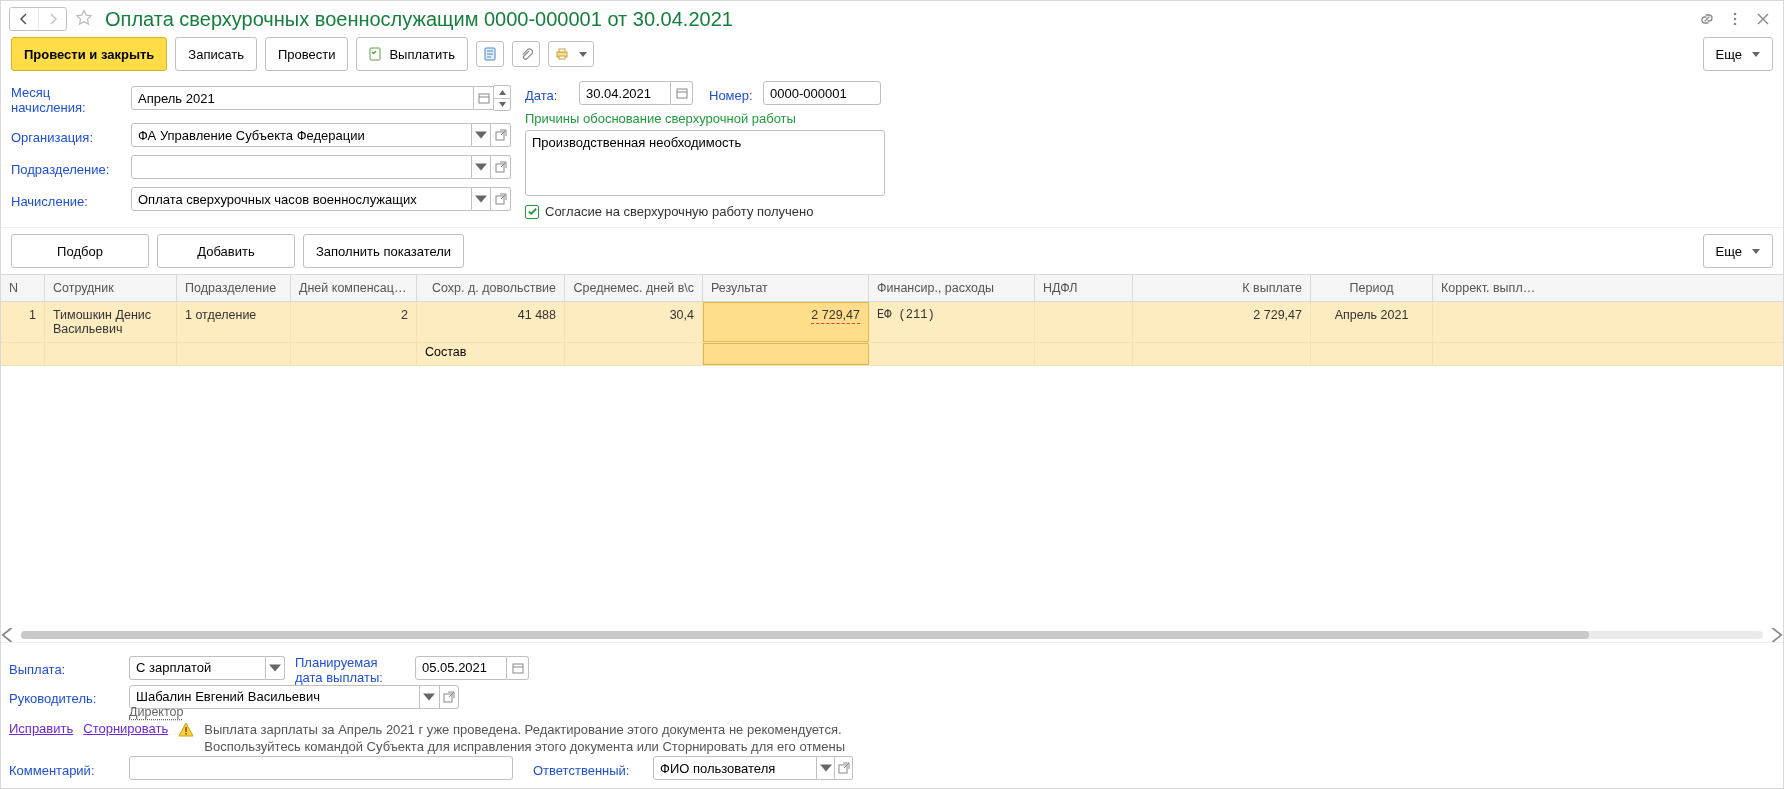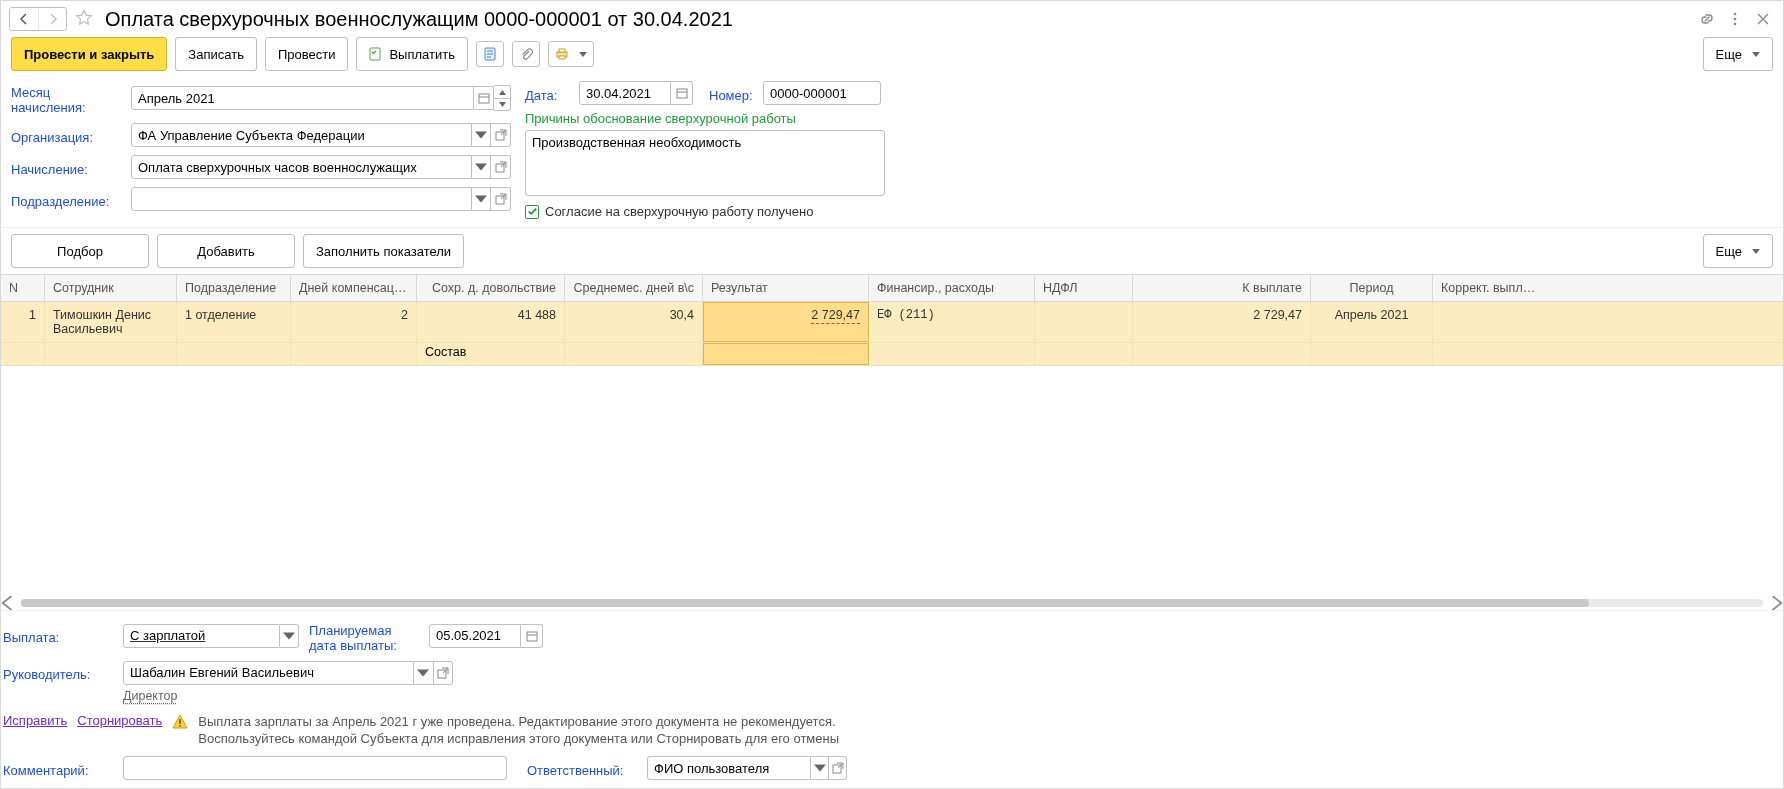--- a/index.html
+++ b/index.html
@@ -25,21 +25,21 @@
   }
   .root { border: 1px solid var(--border-light); width: 1784px; height: 789px; display: flex; flex-direction: column; overflow: hidden; }
 
   
   .header { display: flex; align-items: center; padding: 6px 10px 6px 8px; gap: 8px; }
   .nav-box { display: inline-flex; border: 1px solid var(--border); border-radius: 3px; overflow: hidden; }
   .nav-btn { width: 28px; height: 22px; display:flex; align-items:center; justify-content:center; background:#fff; cursor:pointer; }
   .nav-btn + .nav-btn { border-left:1px solid var(--border); }
   .nav-btn svg { width:12px; height:12px; }
   .star-icon svg { width:18px; height:18px; }
-  .title { font-size: 20px; color:#000000; margin-left:4px; flex:0 0 auto; }
+  .title { font-size: 20px; color:#15803d; margin-left:4px; flex:0 0 auto; }
   .header-spacer { flex:1; }
   .hdr-icon { width:20px; height:20px; display:flex; align-items:center; justify-content:center; cursor:pointer; color:#888; }
   .hdr-icon svg { width:16px; height:16px; }
 
   
   .toolbar { display:flex; align-items:center; gap:8px; padding: 0 10px 10px 10px; position:relative; }
   .btn {
     display:inline-flex; align-items:center; gap:6px;
     height:26px; padding: 16px 12px;
     background:#fff; border:1px solid var(--border); border-radius:3px;
@@ -100,24 +100,24 @@
   .sostav-row .td { padding-top:2px; padding-bottom:6px; }
   .sostav-link { text-align:left; color:#000000; cursor:pointer; }
   .monofin { font-family: "Courier New", monospace; font-size:12px;}
 
   .scroll-hint { position:absolute; bottom:0; left:0; right:0; height:14px; background:transparent; display:flex; align-items:center;}
   .scroll-track { flex:1; height:8px; background:#eaeaea; border-radius:4px; margin:0 6px; position:relative;}
   .scroll-thumb { position:absolute; top:0; left:0; height:8px; width:90%; background:#c9c9c9; border-radius:4px;}
   .scroll-arrow { width:14px; height:14px; display:flex; align-items:center; justify-content:center; color:#888;}
 
   
-  .footer { border-top:1px solid #eee; padding:8px 2px; display:flex; flex-direction:column; gap:8px; }
+  .footer { border-top:1px solid #eee; padding:8px 8px; display:flex; flex-direction:column; }
   .f-row { display:flex; align-items:center; gap:10px; }
   .f-row .label { width:110px; flex:0 0 110px; }
-  .f-row .field-group.w1 { width:176px;text-decoration:underline; }
+  .f-row .field-group.w1 { width:156px; }
   .f-row .field-group.w2 { width:330px; }
   .f-row .field-group.w-date input { width:92px; }
   .f-row .sub-label { width:164px; }
   .director { color:#666; font-size:12.5px; margin-left:120px; margin-top:-4px; text-decoration: underline dotted; text-underline-offset: 3px;}
 
   .warn-row { display:flex; align-items:flex-start; gap:10px; margin-top:2px;}
   .link { color:#6d28d9; text-decoration:underline; cursor:pointer; }
   .warn-icon { width:16px; height:16px; margin-top:1px; flex:0 0 16px;}
   .warn-text { color:#555; line-height:1.35;}
 
@@ -246,41 +246,41 @@
           <div class="input-btn">
               <svg viewBox="0 0 12 12">
                 <rect x="1" y="3" width="8" height="8" stroke="#888" fill="none"></rect>
                 <path d="M5 1h6v6" stroke="#888" fill="none"></path>
                 <path d="M11 1L6 6" stroke="#888"></path>
               </svg>
             </div>
         </div>
       </div>
       <div class="left-row">
-        <div class="label">Начисление:</div>
+        <div class="label">Подразделение:</div>
         <div class="field-group">
-          <input class="input" value="Оплата сверхурочных часов военнослужащих" style="">
+          <input class="input" value="" style="">
           <div class="input-btn">
               <svg viewBox="0 0 10 6">
                 <path d="M0 0 L5 6 L10 0" fill="#666"></path>
               </svg>
             </div>
           <div class="input-btn">
               <svg viewBox="0 0 12 12">
                 <rect x="1" y="3" width="8" height="8" stroke="#888" fill="none"></rect>
                 <path d="M5 1h6v6" stroke="#888" fill="none"></path>
                 <path d="M11 1L6 6" stroke="#888"></path>
               </svg>
             </div>
         </div>
       </div>
       <div class="left-row">
-        <div class="label">Подразделение:</div>
+        <div class="label">Начисление:</div>
         <div class="field-group">
-          <input class="input" value="" style="">
+          <input class="input" value="Оплата сверхурочных часов военнослужащих" style="">
           <div class="input-btn">
               <svg viewBox="0 0 10 6">
                 <path d="M0 0 L5 6 L10 0" fill="#666"></path>
               </svg>
             </div>
           <div class="input-btn">
               <svg viewBox="0 0 12 12">
                 <rect x="1" y="3" width="8" height="8" stroke="#888" fill="none"></rect>
                 <path d="M5 1h6v6" stroke="#888" fill="none"></path>
                 <path d="M11 1L6 6" stroke="#888"></path>

